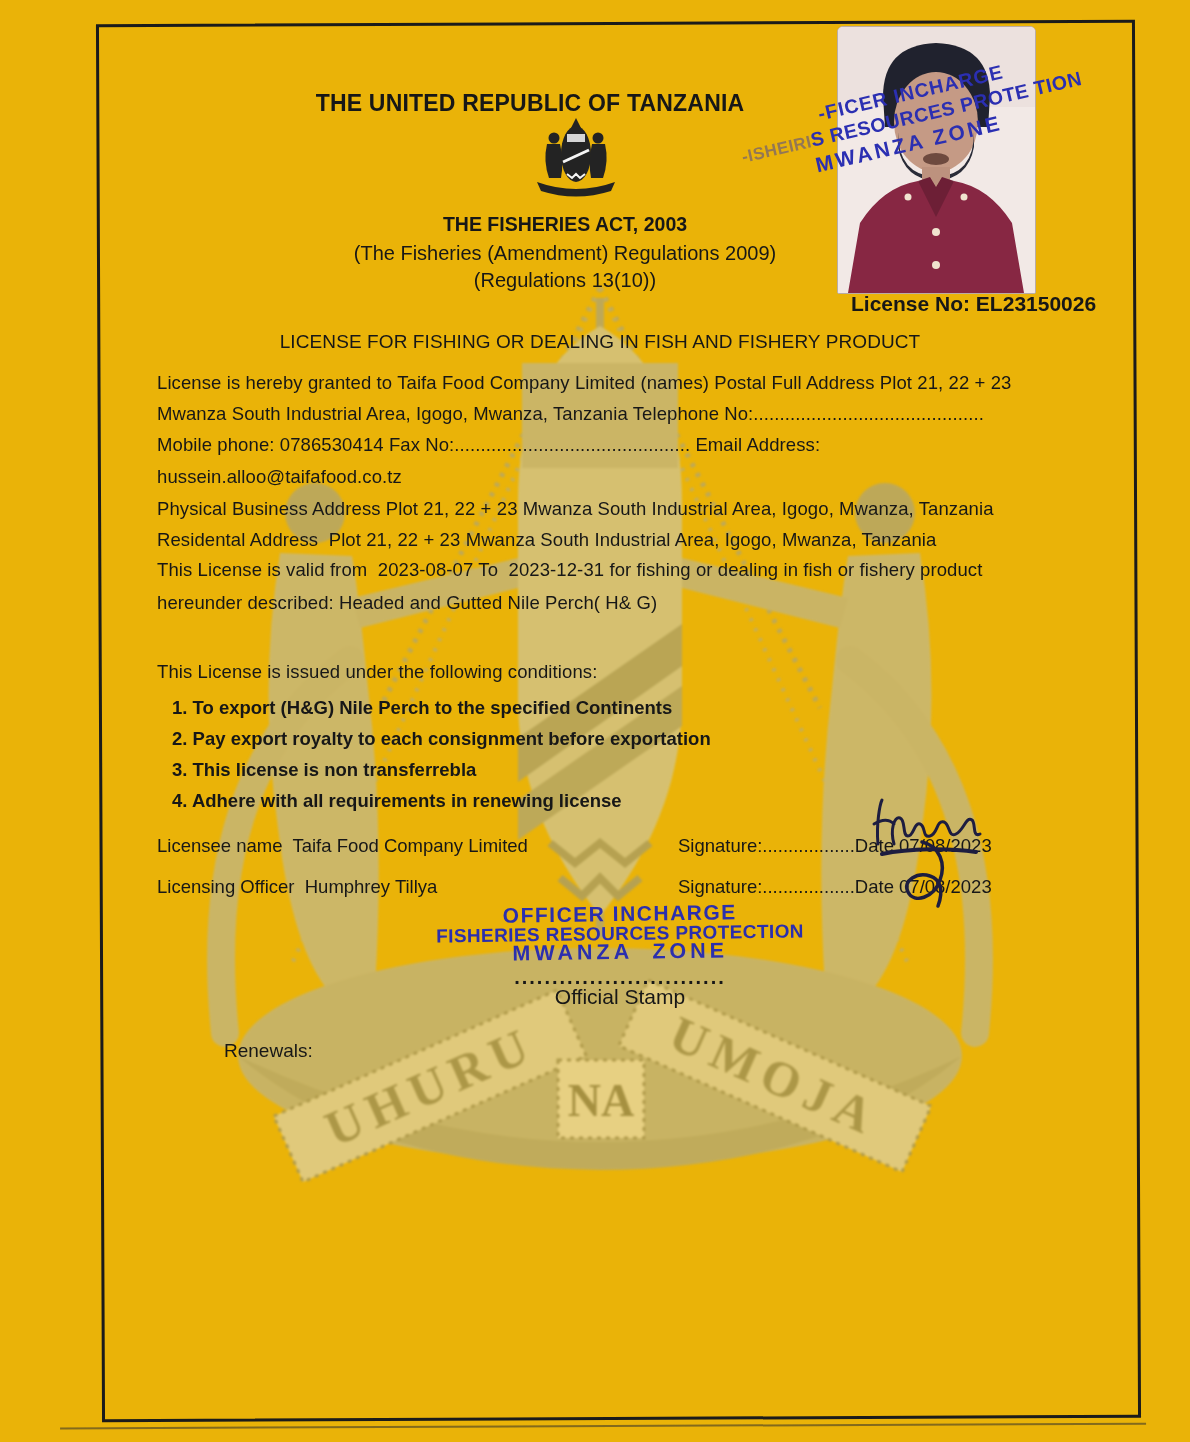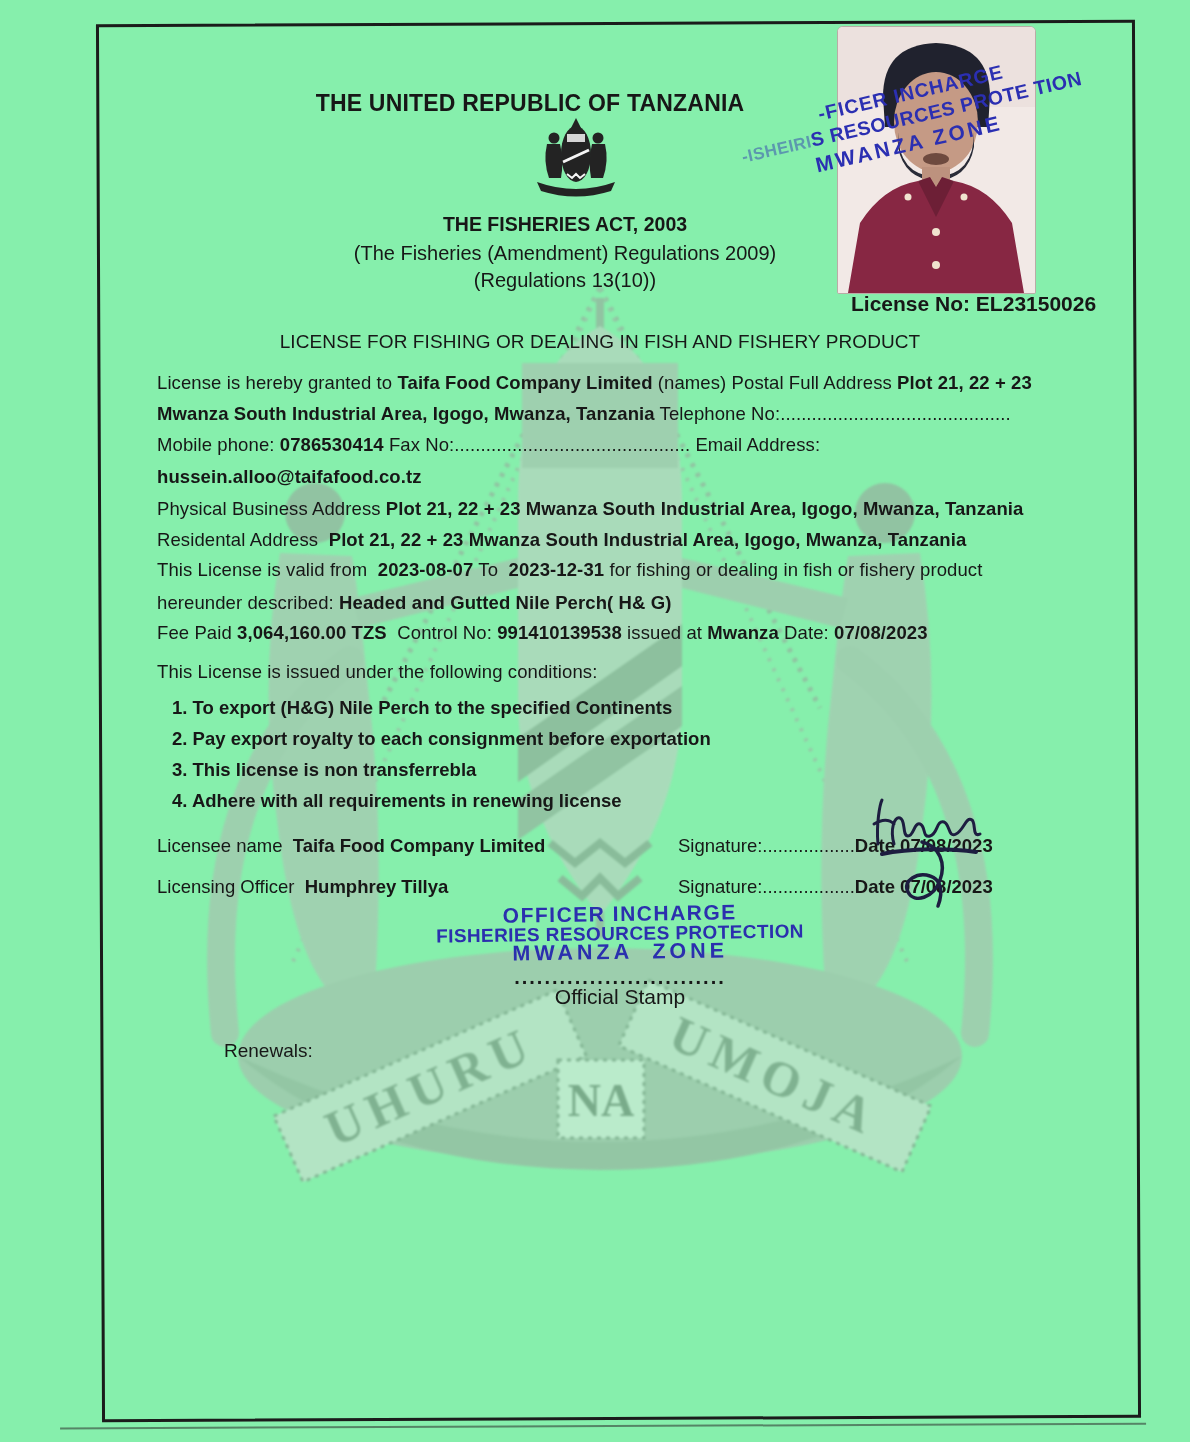--- a/index.html
+++ b/index.html
@@ -1,31 +1,31 @@
 <!DOCTYPE html>
 <html><head>
 <meta charset="utf-8">
 <style>
   html,body{margin:0;padding:0;}
   body{
     width:1190px;height:1442px;position:relative;overflow:hidden;
     background:#ffffff;color:#171717;
     font-family:"Liberation Sans", sans-serif;
   }
-  .page{position:absolute;inset:0;background:#86efac;}
+  .page{position:absolute;inset:0;background:#eab308;}
   .doc-border{
     position:absolute;left:99px;top:22px;width:1033px;height:1392px;
     border:3px solid #1b1b1b;transform:rotate(-0.25deg);
   }
   .doc-border::after{
     content:"";position:absolute;left:-45px;right:-8px;bottom:-10px;height:2px;
     background:rgba(45,45,45,0.55);
   }
   .center{text-align:center;}
-  .b{font-weight:bold;margin-top:24px;}
+  .b{font-weight:normal;margin-top:24px;}
   .abs{position:absolute;}
   .country-title{top:90px;left:180px;width:700px;font-size:23px;font-weight:bold;letter-spacing:0.2px;}
   .act-title{top:213px;left:215px;width:700px;font-size:19.5px;font-weight:bold;}
   .sub-line{left:215px;width:700px;font-size:20px;}
   .heading{top:331px;left:140px;width:920px;font-size:19px;font-weight:normal;letter-spacing:0.1px;}
   .bodyline{left:157px;width:900px;font-size:18.5px;white-space:pre;letter-spacing:0.1px;}
   .cond{left:172px;font-size:18.5px;font-weight:bold;white-space:pre;}
   .sig-label{left:157px;font-size:18.5px;white-space:pre;}
   .sig-right{left:678px;font-size:18.5px;white-space:pre;}
   
@@ -158,21 +158,20 @@
   <div class="abs heading center">LICENSE FOR FISHING OR DEALING IN FISH AND FISHERY PRODUCT</div>
 
   <div class="abs bodyline" style="top:372px;"><span>License is hereby granted to </span><span class="b">Taifa Food Company Limited</span><span> (names) Postal Full Address </span><span class="b">Plot 21, 22 + 23</span></div>
   <div class="abs bodyline" style="top:403px;"><span class="b">Mwanza South Industrial Area, Igogo, Mwanza, Tanzania</span><span> Telephone No:............................................</span></div>
   <div class="abs bodyline" style="top:434px;"><span>Mobile phone: </span><span class="b">0786530414</span><span> Fax No:............................................. Email Address:</span></div>
   <div class="abs bodyline" style="top:466px;"><span class="b">hussein.alloo@taifafood.co.tz</span></div>
   <div class="abs bodyline" style="top:498px;"><span>Physical Business Address </span><span class="b">Plot 21, 22 + 23 Mwanza South Industrial Area, Igogo, Mwanza, Tanzania</span></div>
   <div class="abs bodyline" style="top:529px;"><span>Residental Address  </span><span class="b">Plot 21, 22 + 23 Mwanza South Industrial Area, Igogo, Mwanza, Tanzania</span></div>
   <div class="abs bodyline" style="top:559px;"><span>This License is valid from  </span><span class="b">2023-08-07</span><span> To  </span><span class="b">2023-12-31</span><span> for fishing or dealing in fish or fishery product</span></div>
   <div class="abs bodyline" style="top:592px;"><span>hereunder described: </span><span class="b">Headed and Gutted Nile Perch( H&amp; G)</span></div>
-  <div class="abs bodyline" style="top:622px;"><span>Fee Paid </span><span class="b">3,064,160.00 TZS</span><span>  Control No: </span><span class="b">991410139538</span><span> issued at </span><span class="b">Mwanza</span><span> Date: </span><span class="b">07/08/2023</span></div>
 
   <div class="abs bodyline" style="top:661px;">This License is issued under the following conditions:</div>
   <div class="abs cond" style="top:697px;text-align:center;">1. To export (H&amp;G) Nile Perch to the specified Continents</div>
   <div class="abs cond" style="top:728px;">2. Pay export royalty to each consignment before exportation</div>
   <div class="abs cond" style="top:759px;">3. This license is non transferrebla</div>
   <div class="abs cond" style="top:790px;">4. Adhere with all requirements in renewing license</div>
 
   <div class="abs sig-label" style="top:835px;"><span>Licensee name  </span><span class="b">Taifa Food Company Limited</span></div>
   <div class="abs sig-right" style="top:835px;"><span>Signature:..................</span><span class="b">Date </span><span class="b">07/08/2023</span></div>
   <div class="abs sig-label" style="top:876px;"><span>Licensing Officer  </span><span class="b">Humphrey Tillya</span></div>

